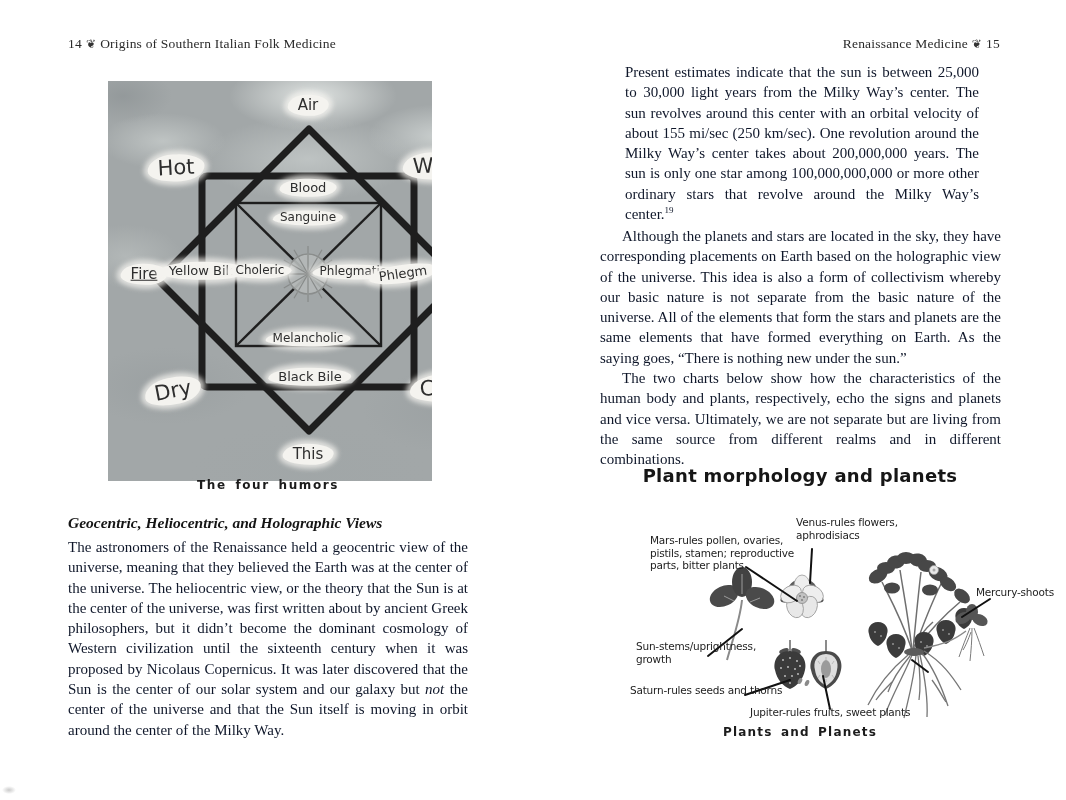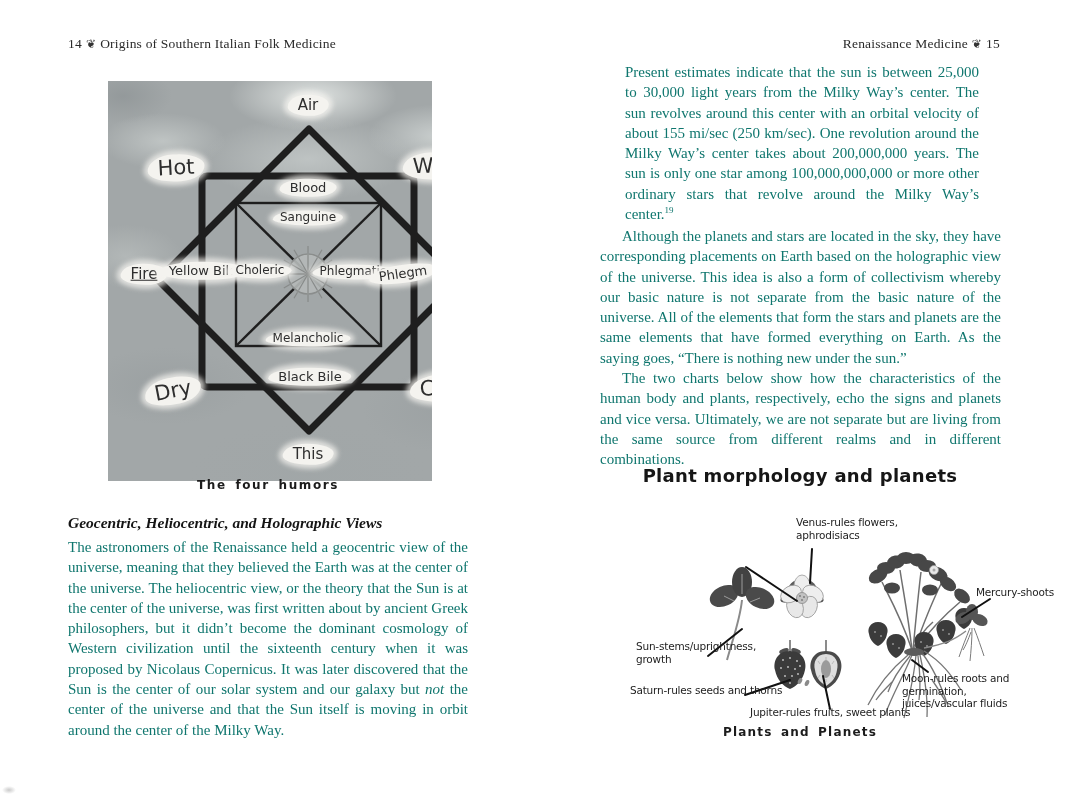--- a/index.html
+++ b/index.html
@@ -37,21 +37,21 @@
   .sz-temp{font-size:12px;padding:1px 7px;}
 
   .fig-caption{position:absolute;text-align:center;font-family:"DejaVu Sans", sans-serif;
     font-weight:bold;font-size:12px;letter-spacing:1.6px;word-spacing:3px;color:#1c1c1c;}
   .cap-left{left:68px;top:478px;width:400px;}
   .cap-right{left:600px;top:725px;width:400px;letter-spacing:1.2px;}
 
   
   .sect{position:absolute;left:68px;top:514px;width:400px;margin:0;
     font-size:15.5px;font-weight:bold;font-style:italic;color:#151515;}
-  .bodytext{font-size:15px;line-height:20.3px;text-align:justify;margin:0;color:#0f766e;}
+  .bodytext{font-size:15px;line-height:20.3px;text-align:justify;margin:0;color:#0f172a;}
   .left-para{position:absolute;left:68px;top:537px;width:400px;}
   .quote{position:absolute;left:625px;top:62px;width:354px;margin:0;}
   .quote sup{font-size:9px;line-height:0;}
   .rp-paras{position:absolute;left:600px;top:226px;width:401px;}
   .indent{text-indent:22px;}
 
   
   .plant-title{position:absolute;left:600px;top:465px;width:400px;text-align:center;
     font-family:"DejaVu Sans", sans-serif;font-weight:bold;font-size:18px;letter-spacing:.3px;color:#161616;}
   .plants{position:absolute;left:590px;top:494px;width:430px;height:226px;}
@@ -300,27 +300,27 @@
       <g stroke="#111111" stroke-width="2" stroke-linecap="round">
         <line x1="116" y1="57" x2="167" y2="91"></line>
         <line x1="182" y1="39" x2="180" y2="73"></line>
         <line x1="360" y1="89" x2="332" y2="107"></line>
         <line x1="78" y1="146" x2="112" y2="119"></line>
         <line x1="115" y1="185" x2="160" y2="170"></line>
         <line x1="200" y1="199" x2="193" y2="166"></line>
         <line x1="298" y1="162" x2="282" y2="150"></line>
       </g>
     </svg>
+    <span class="plab lab-mars">Mars-rules pollen, ovaries,
+pistils, stamen; reproductive
+parts, bitter plants</span>
     <span class="plab lab-venus">Venus-rules flowers,
 aphrodisiacs</span>
     <span class="plab lab-mercury">Mercury-shoots</span>
     <span class="plab lab-sun">Sun-stems/uprightness,
 growth</span>
     <span class="plab lab-saturn">Saturn-rules seeds and thorns</span>
     <span class="plab lab-jupiter">Jupiter-rules fruits, sweet plants</span>
-    <span class="plab lab-moon">Moon-rules roots and
-germination,
-juices/vascular fluids</span>
   </figure>
   <div class="fig-caption cap-right">Plants and Planets</div>
 
   <div class="artifact"></div>
 </div>
 
 </body></html>

